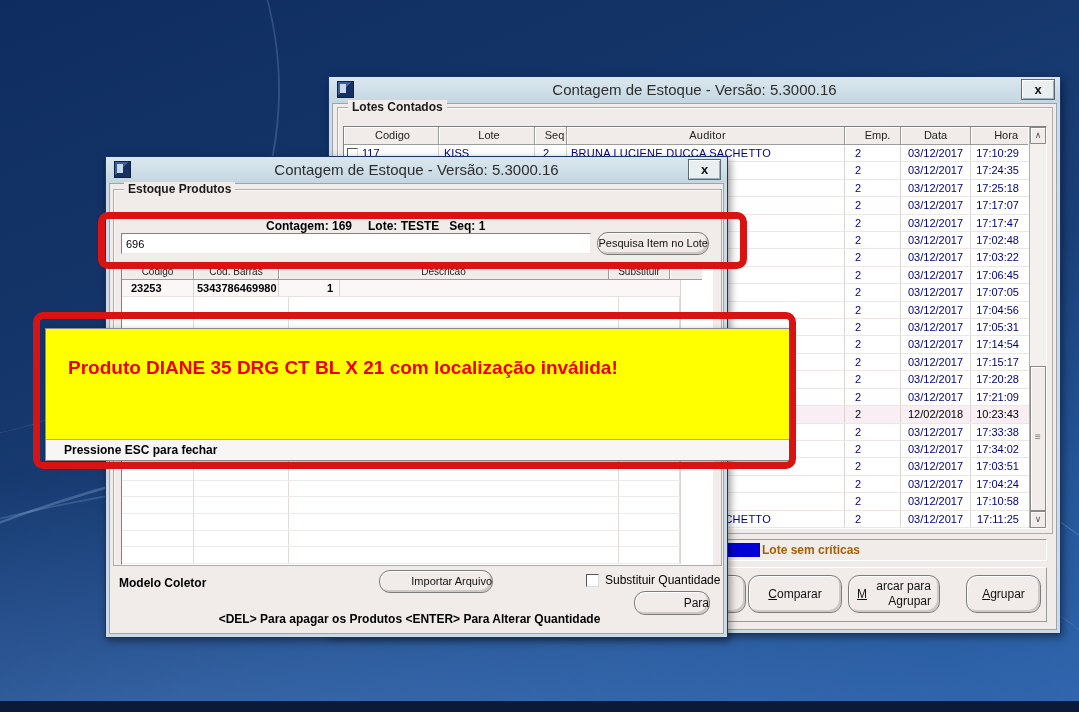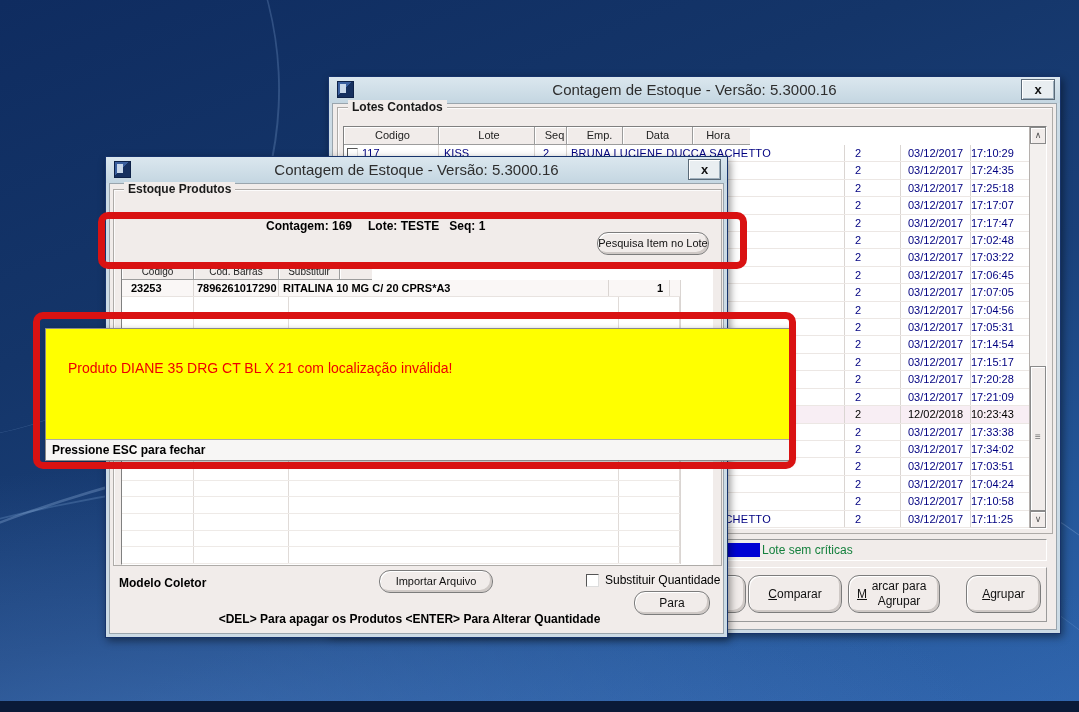--- a/index.html
+++ b/index.html
@@ -26,48 +26,48 @@
   .appicon { position:absolute; left:8px; top:4px; width:17px; height:17px; background:linear-gradient(135deg,#3a5f9e 0 45%,#16305f 45%); border:1px solid #0d2148; }
   .appicon:after { content:""; position:absolute; left:2px; top:2px; width:6px; height:9px; background:#c9d8ea; }
   .closebtn { position:absolute; top:2px; width:34px; height:21px; background:#e9eef1; border:1px solid #5a6a78;
     box-shadow:inset 1px 1px 0 #fff, inset -1px -1px 0 #9fb0bd; font-weight:bold; font-size:13px; text-align:center; line-height:20px; color:#111; cursor:default; }
   .winbody { position:absolute; left:3px; right:3px; bottom:3px; top:26px; background:#f1ecea; border:1px solid #9aa5ad; }
 
   .groupbox { position:absolute; border:1px solid #aeaba8; box-shadow:1px 1px 0 rgba(255,255,255,.8) inset; }
   .grouplabel { position:absolute; top:-8px; left:10px; background:#f1ecea; padding:0 4px; font-weight:bold; font-size:12px; color:#1a1a1a; }
 
   .raised { background:#f1ecea; border:1px solid #7c7c7c; box-shadow:inset 1px 1px 0 #ffffff, inset -2px -2px 0 #cfc9c6; }
-  .btn { font-size:12px; color:#111; text-align:center; cursor:default;border-radius:11px; }
+  .btn { font-size:12px; color:#111; text-align:right; cursor:default;border-radius:11px; }
   .sunken { background:#ffffff; border:1px solid; border-color:#7f7f7f #f0ebe9 #f0ebe9 #7f7f7f; }
 
   
   #back-table { position:absolute; left:14px; top:49px; width:704px; height:403px; background:#fff; border:1px solid; border-color:#808080 #ffffff #ffffff #808080; }
   .bhead { position:absolute; left:0; top:0; height:18px; display:flex; }
   .bhcell { height:18px; background:#f1ecea; border-right:1px solid #9c9c9c; border-bottom:1px solid #9c9c9c;
     box-shadow:inset 1px 1px 0 #fff; font-size:11px; color:#222; text-align:center; line-height:17px; overflow:hidden; }
   #back-rows { position:absolute; left:0; top:18px; bottom:0; width:685px; display:flex; flex-direction:column; }
   .brow { flex:1 1 0; display:flex; border-bottom:1px solid #ece7e4; color:#000080; font-size:11px; }
   .brow.hl { background:#f8eef4; color:#000; }
   .bcell { overflow:hidden; white-space:nowrap; border-right:1px solid #dad5d2; padding-top:2px; }
   .c0{width:95px; padding-left:3px;} .c1{width:96px; padding-left:5px;} .c2{width:32px; padding-left:8px;}
   .c3{width:278px; padding-left:4px; letter-spacing:.25px;}
-  .c4{width:56px; padding-left:10px;} .c5{width:70px; text-align:center;} .c6{width:58px; text-align:right; padding-right:20px; border-right:none;}
+  .c4{width:56px; padding-left:10px;} .c5{width:70px; text-align:center;} .c6{width:58px; text-align:right; padding-right:10px; border-right:none;}
   .cb { display:inline-block; width:11px; height:11px; background:#fff; border:1px solid; border-color:#555 #ddd #ddd #555; margin-right:4px; vertical-align:-2px; }
 
   .vscroll { position:absolute; right:0; top:0; bottom:0; width:17px; background:#f3f0ee; border-left:1px solid #b5b0ad; }
   .sbtn { position:absolute; left:0; width:16px; height:17px; background:#f1ecea; border:1px solid #8a8a8a; box-shadow:inset 1px 1px 0 #fff;
     font-size:9px; color:#555; text-align:center; line-height:15px; }
   .sthumb { position:absolute; left:0; width:16px; background:#f1ecea; border:1px solid #8a8a8a; box-shadow:inset 1px 1px 0 #fff;
     font-size:10px; color:#777; text-align:center; }
   .sthumb span { position:absolute; left:0; right:0; top:50%; margin-top:-8px; }
 
   
   #legend-panel { position:absolute; left:8px; top:462px; width:710px; height:22px; background:#f1ecea; border:1px solid; border-color:#9a9a9a #fff #fff #9a9a9a; }
   #legend-swatch { position:absolute; left:370px; top:3px; width:52px; height:14px; }
-  #legend-label { position:absolute; left:424px; top:3px; font-weight:normal; font-size:12px; color:#15803d; }
+  #legend-label { position:absolute; left:424px; top:3px; font-weight:bold; font-size:12px; color:#a16207; }
   #back-btn-panel { position:absolute; left:8px; top:490px; width:710px; height:55px; background:#f1ecea; border:1px solid; border-color:#ffffff #9a9a9a #9a9a9a #ffffff; }
   .bbtn { position:absolute; top:7px; height:38px; display:flex; align-items:center; justify-content:center; line-height:1.25; }
   u { text-decoration:underline; }
 
   
   #front-contagem { position:absolute; left:160px; top:62px; font-weight:bold; font-size:12px; color:#000; }
   #front-loteseq  { position:absolute; left:262px; top:62px; font-weight:bold; font-size:12px; color:#000; white-space:pre; }
   #search-input { position:absolute; left:15px; top:76px; width:470px; height:21px; font-size:11px; padding:3px 4px; color:#000; font-family:"Liberation Sans",sans-serif; }
   #search-btn { position:absolute; left:491px; top:75px; width:112px; height:23px; line-height:21px; font-size:11px; }
 
@@ -90,23 +90,23 @@
   #modelo-arrow { position:absolute; right:1px; top:1px; width:18px; height:18px; background:#f1ecea; border:1px solid #8a8a8a; box-shadow:inset 1px 1px 0 #fff; font-size:8px; color:#222; text-align:center; line-height:17px; }
   #importar-btn { position:absolute; left:273px; top:413px; width:114px; height:23px; line-height:21px; font-size:11px; }
   #subst-box { position:absolute; left:480px; top:417px; width:13px; height:13px; background:#fff; border:1px solid; border-color:#555 #ddd #ddd #555; }
   #subst-label { position:absolute; left:499px; top:416px; font-size:12px; color:#000; }
   #sair-btn { position:absolute; left:528px; top:434px; width:76px; height:24px; line-height:22px; font-size:12px; }
   #front-hint { position:absolute; left:0; right:14px; top:455px; text-align:center; font-weight:bold; font-size:12px; color:#000; }
 
   
   #popup { position:absolute; left:45px; top:328px; width:745px; height:133px; z-index:30; border:1px solid #8a8a8a; box-shadow:2px 2px 6px rgba(0,0,0,.35); }
   #popup-msg { position:absolute; left:0; top:0; right:0; height:111px; background:#ffff00; padding:23px 0 0 22px; }
-  #popup-msg div { font-weight:normal; font-size:14px; color:#ee0000; line-height:32px; white-space:nowrap; }
+  #popup-msg div { font-weight:bold; font-size:19px; color:#ee0000; line-height:32px; white-space:nowrap; }
   #popup-footer { position:absolute; left:0; right:0; bottom:0; height:21px; background:#f7f6f5; border-top:1px solid #aaa;
-    font-weight:bold; font-size:12px; color:#000; padding:3px 0 0 6px; }
+    font-weight:bold; font-size:12px; color:#000; padding:3px 0 0 18px; }
 
   
   .annot { position:absolute; border:7px solid #d91212; border-radius:10px; z-index:40; pointer-events:none; }
   #annot-search { left:98px; top:212px; width:649px; height:57px; }
   #annot-msg { left:33px; top:312px; width:763px; height:157px; }
 </style>
 </head>
 <body>
 
 <div id="desktop">
@@ -125,20 +125,21 @@
 
     <div class="groupbox" style="left:8px; top:30px; width:716px; height:427px;">
       <span class="grouplabel">Lotes Contados</span>
     </div>
 
     <div id="back-table">
       <div class="bhead">
         <div class="bhcell c0">Codigo</div>
         <div class="bhcell c1">Lote</div>
         <div class="bhcell c2">Seq</div>
+        <div class="bhcell c3">Auditor</div>
         <div class="bhcell c4">Emp.</div>
         <div class="bhcell c5">Data</div>
         <div class="bhcell c6" style="width:57px;">Hora</div>
       </div>
       <div id="back-rows">
           <div class="brow">
             <div class="bcell c0"><span class="cb"></span>117</div>
             <div class="bcell c1">KISS</div>
             <div class="bcell c2">2</div>
             <div class="bcell c3">BRUNA LUCIENE DUCCA SACHETTO</div>
@@ -366,33 +367,34 @@
     </div>
     <div class="winbody"></div>
 
     <div class="groupbox" style="left:7px; top:32px; width:609px; height:377px;">
       <span class="grouplabel">Estoque Produtos</span>
     </div>
 
     <div id="front-contagem">Contagem: 169</div>
     <div id="front-loteseq">Lote: TESTE   Seq: 1</div>
 
+    <input id="search-input" class="sunken" type="text" value="696" style="">
     <div id="search-btn" class="btn raised">Pesquisa Item no Lote</div>
 
     <div id="front-table">
       <div class="fhead">
         <div class="fhcell f0">Codigo</div>
         <div class="fhcell f1">Cod. Barras</div>
+        <div class="fhcell f2">Descricao</div>
         <div class="fhcell f3">Substituir</div>
         <div class="fhcell f4"></div>
       </div>
       <div id="front-datarow">
         <div class="fcell f0">23253</div>
-        <div class="fcell f1">7896261017290</div>
-        <div class="fcell f2">RITALINA 10 MG C/ 20 CPRS*A3</div>
+        <div class="fcell f1">5343786469980</div>
         <div class="fcell f3">1</div>
       </div>
       <div id="front-empty">
           <div class="ferow">
             <i style="width: 72px;"></i>
             <i style="width: 95px;"></i>
             <i style="width: 330px;"></i>
             <i style="width: 61px;"></i>
           </div>
           <div class="ferow">

